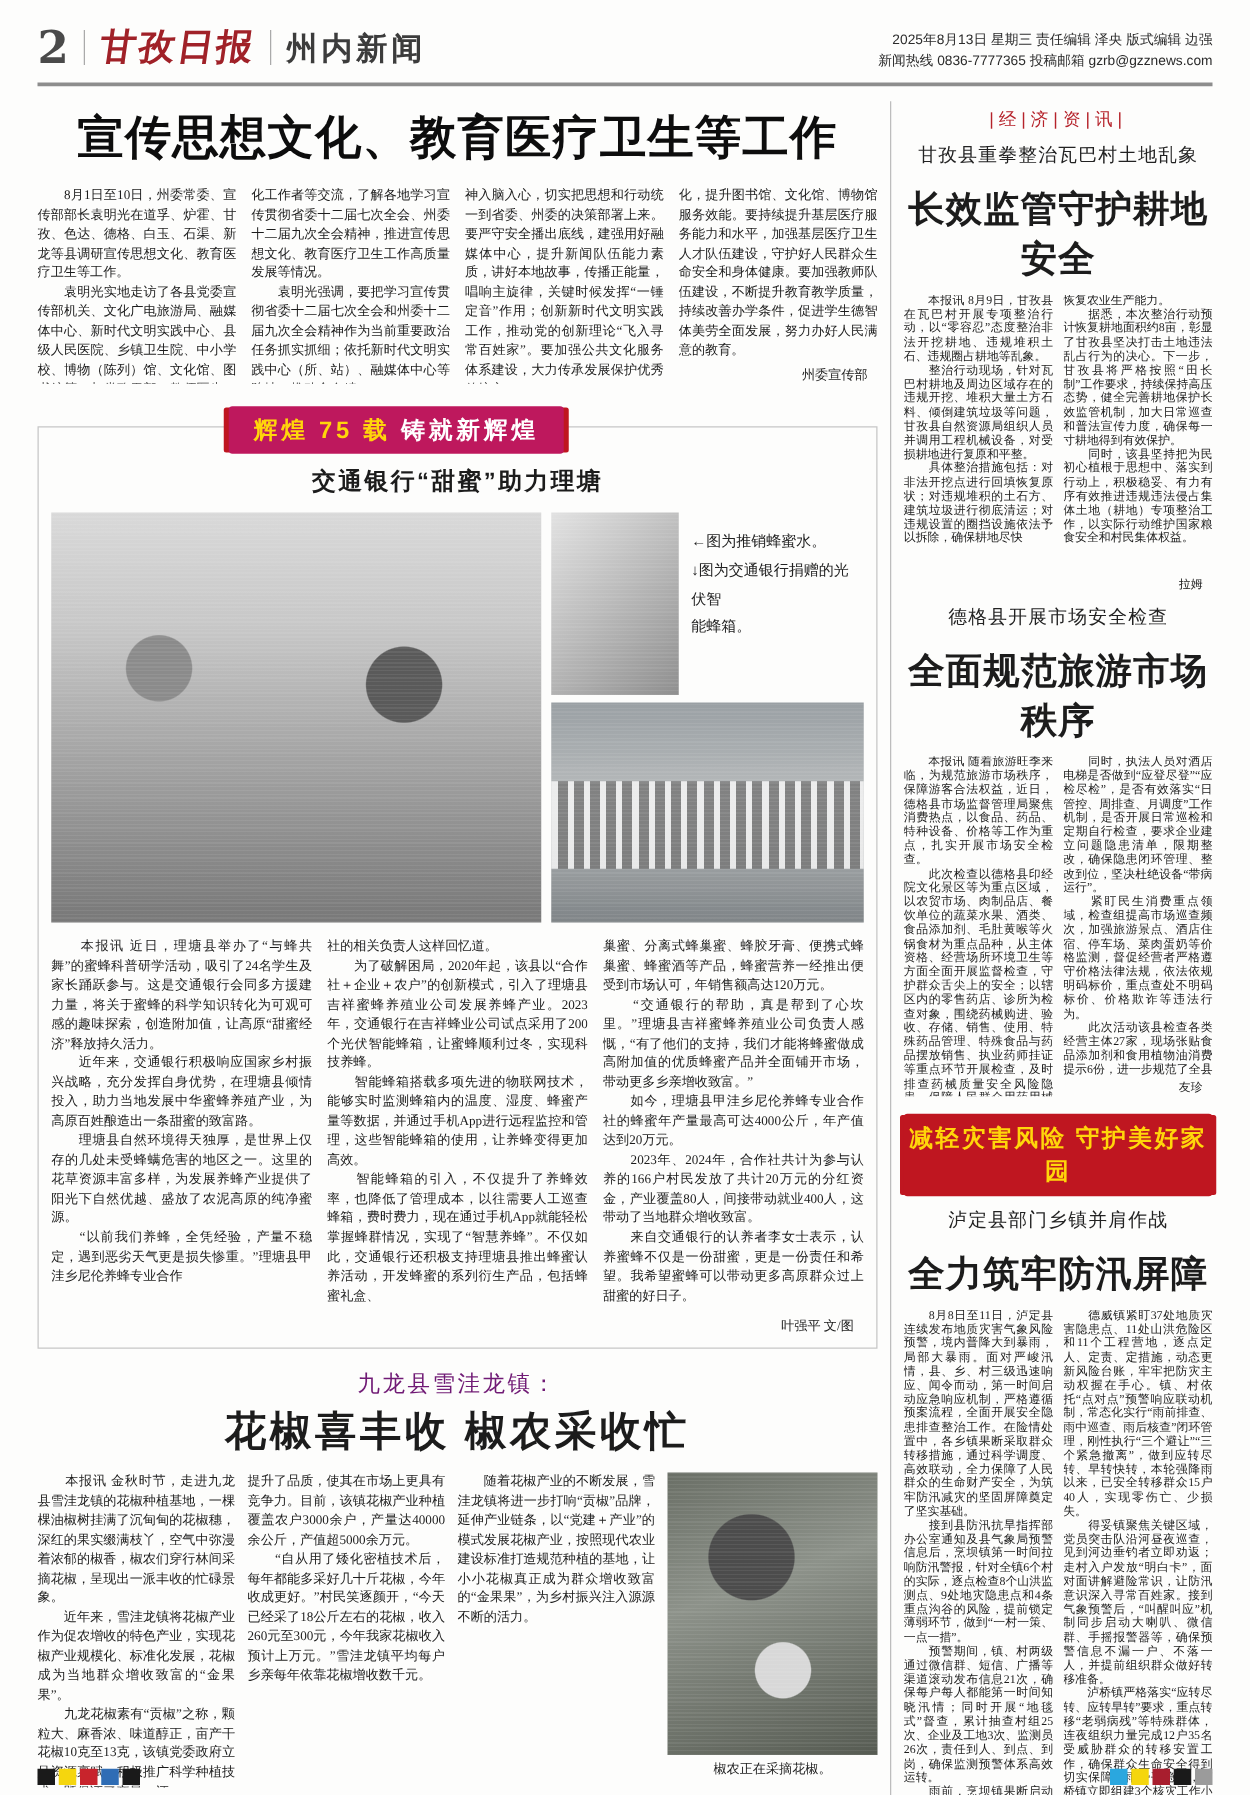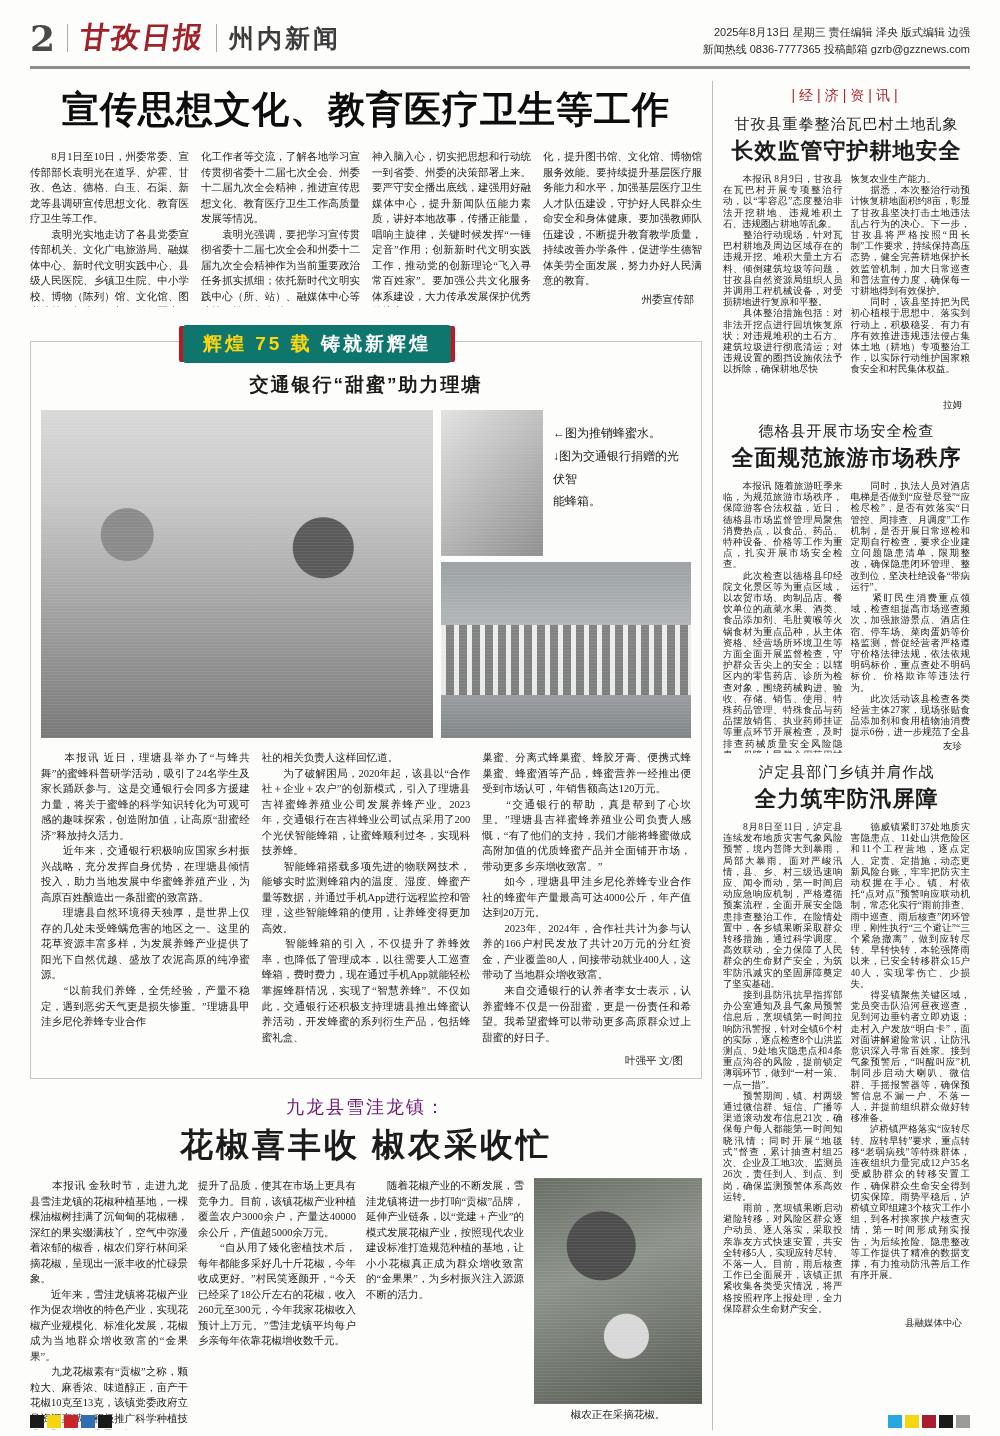--- a/index.html
+++ b/index.html
@@ -37,21 +37,21 @@
   .right-col .ctext { font-size:9.5px; line-height:1.18; }
   .right-col .byline { font-size:9.5px; }
 
   
   .lead-t1 { text-align:center; font-family:"Liberation Sans","DejaVu Sans",sans-serif; font-weight:bold; font-size:30px; letter-spacing:2px; margin-top:8px; color:#0d0d0d; }
   .lead-t2 { text-align:center; font-family:"Liberation Sans","DejaVu Sans",sans-serif; font-weight:bold; font-size:37px; letter-spacing:1px; margin-top:4px; color:#0d0d0d; }
   .lead-body { margin-top:14px; height:158px; }
 
   
   .bank-box { position:relative; border:1px solid #c6c6c6; margin-top:34px; padding:20px 10px 10px 10px; }
-  .ribbon { position:absolute; top:-17px; left:152px; background:#0f766e; color:#fff;
+  .ribbon { position:absolute; top:-17px; left:152px; background:#be185d; color:#fff;
             padding:6px 20px; font-family:"Liberation Sans",sans-serif; font-weight:bold;
             font-size:19px; letter-spacing:3px; border-radius:3px;
             box-shadow:-5px 0 0 -1px #bf1620, 5px 0 0 -1px #bf1620; }
   .ribbon .yl { color:#ffd60a; }
   .ribbon .wh { color:#fff; }
   .bank-title { text-align:center; font-family:"Liberation Sans","DejaVu Sans",sans-serif; font-weight:bold; font-size:19px; letter-spacing:2px; margin:10px 0 12px 0; }
   .bank-photos { display:flex; gap:8px; height:328px; }
   .photo { position:relative; overflow:hidden; }
   .ph-a { width:392px; height:100%;
       background:
@@ -82,21 +82,21 @@
   .ph-d { width:100%; height:226px;
       background:
         radial-gradient(circle at 55% 70%, #d8d8d8 0 22px, transparent 23px),
         radial-gradient(circle at 40% 30%, #4c4c4c 0 34px, transparent 35px),
         linear-gradient(160deg,#6a6f66 0%,#8d928a 40%,#565b52 100%); }
   .fig-cap { font-size:10.5px; text-align:center; padding-top:4px; color:#222; }
 
   
   .econ-label { text-align:center; color:#b5222a; font-size:14px; letter-spacing:4px; font-family:"Liberation Sans",sans-serif; margin-top:6px; }
   .r-kicker { text-align:center; font-size:15px; font-family:"Liberation Sans",sans-serif; color:#222; margin-top:10px; letter-spacing:1px; }
-  .r-title { text-align:center; font-size:22px; font-weight:bold; font-family:"Liberation Sans","DejaVu Sans",sans-serif; letter-spacing:1px; margin-top:2px; }
+  .r-title { text-align:center; font-size:29px; font-weight:bold; font-family:"Liberation Sans","DejaVu Sans",sans-serif; letter-spacing:1px; margin-top:14px; }
   .r-body { margin-top:8px; gap:8px; }
   .r-body-1 { height:238px; }
   .r-body-2 { height:272px; }
   .r-body-3 { height:508px; }
   .red-banner { margin:14px 0 8px 0; background:#bf1620; color:#ffd60a; text-align:center;
                 font-family:"Liberation Sans",sans-serif; font-weight:bold; font-size:19px;
                 letter-spacing:2px; padding:7px 4px; border-radius:3px;
                 box-shadow:-4px 0 0 -1px #bf1620, 4px 0 0 -1px #bf1620; }
 
   
@@ -264,20 +264,21 @@
             </div>
           <div class="bcol">
             <div class="ctext">　　同时，执法人员对酒店电梯是否做到“应登尽登”“应检尽检”，是否有效落实“日管控、周排查、月调度”工作机制，是否开展日常巡检和定期自行检查，要求企业建立问题隐患清单，限期整改，确保隐患闭环管理、整改到位，坚决杜绝设备“带病运行”。
 　　紧盯民生消费重点领域，检查组提高市场巡查频次，加强旅游景点、酒店住宿、停车场、菜肉蛋奶等价格监测，督促经营者严格遵守价格法律法规，依法依规明码标价，重点查处不明码标价、价格欺诈等违法行为。
 　　此次活动该县检查各类经营主体27家，现场张贴食品添加剂和食用植物油消费提示6份，进一步规范了全县旅游市场安全秩序。</div>
             <div class="byline">友珍</div>
           </div>
         </div>
       </div>
 
+      <div class="red-banner">减轻灾害风险  守护美好家园</div>
 
       <div>
         <div class="r-kicker">泸定县部门乡镇并肩作战</div>
         <div class="r-title">全力筑牢防汛屏障</div>
         <div class="body-cols r-body r-body-3">
           <div class="bcol">
               <div class="ctext">　　8月8日至11日，泸定县连续发布地质灾害气象风险预警，境内普降大到暴雨，局部大暴雨。面对严峻汛情，县、乡、村三级迅速响应、闻令而动，第一时间启动应急响应机制，严格遵循预案流程，全面开展安全隐患排查整治工作。在险情处置中，各乡镇果断采取群众转移措施，通过科学调度、高效联动，全力保障了人民群众的生命财产安全，为筑牢防汛减灾的坚固屏障奠定了坚实基础。
 　　接到县防汛抗旱指挥部办公室通知及县气象局预警信息后，烹坝镇第一时间拉响防汛警报，针对全镇6个村的实际，逐点检查8个山洪监测点、9处地灾隐患点和4条重点沟谷的风险，提前锁定薄弱环节，做到“一村一策、一点一措”。
 　　预警期间，镇、村两级通过微信群、短信、广播等渠道滚动发布信息21次，确保每户每人都能第一时间知晓汛情；同时开展“地毯式”督查，累计抽查村组25次、企业及工地3次、监测员26次，责任到人、到点、到岗，确保监测预警体系高效运转。
 　　雨前，烹坝镇果断启动避险转移，对风险区群众逐户动员、逐人落实，采取投亲靠友方式快速安置，共安全转移5人，实现应转尽转、不落一人。目前，雨后核查工作已全面展开，该镇正抓紧收集各类受灾情况，将严格按照程序上报处理，全力保障群众生命财产安全。</div>

